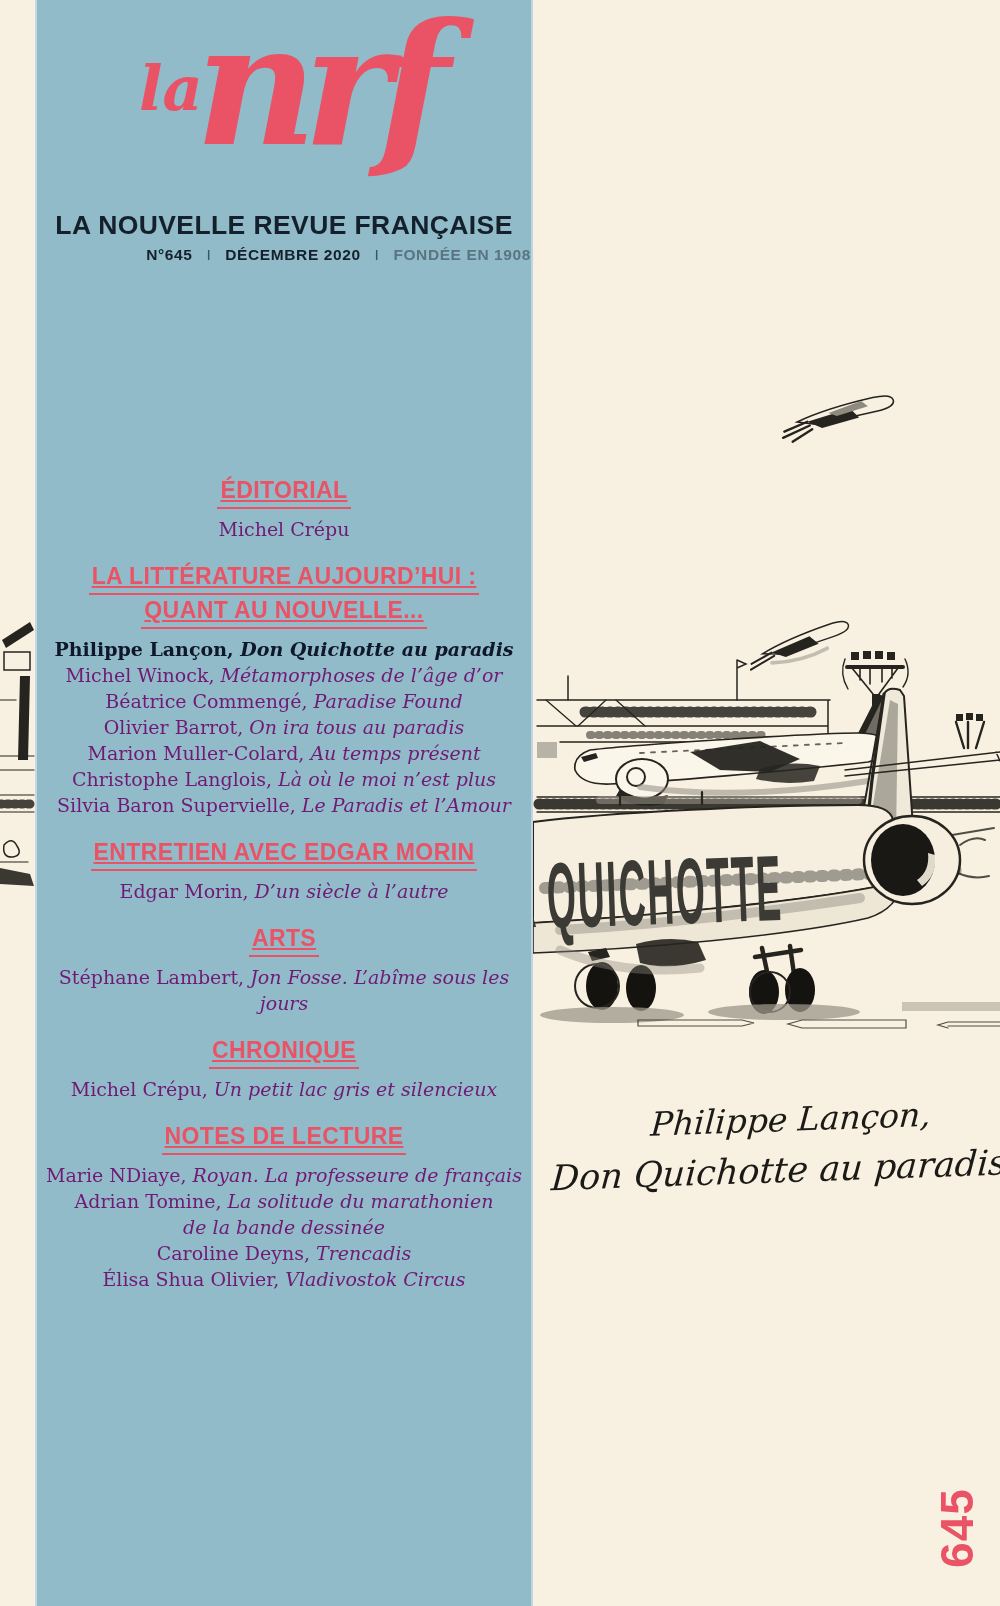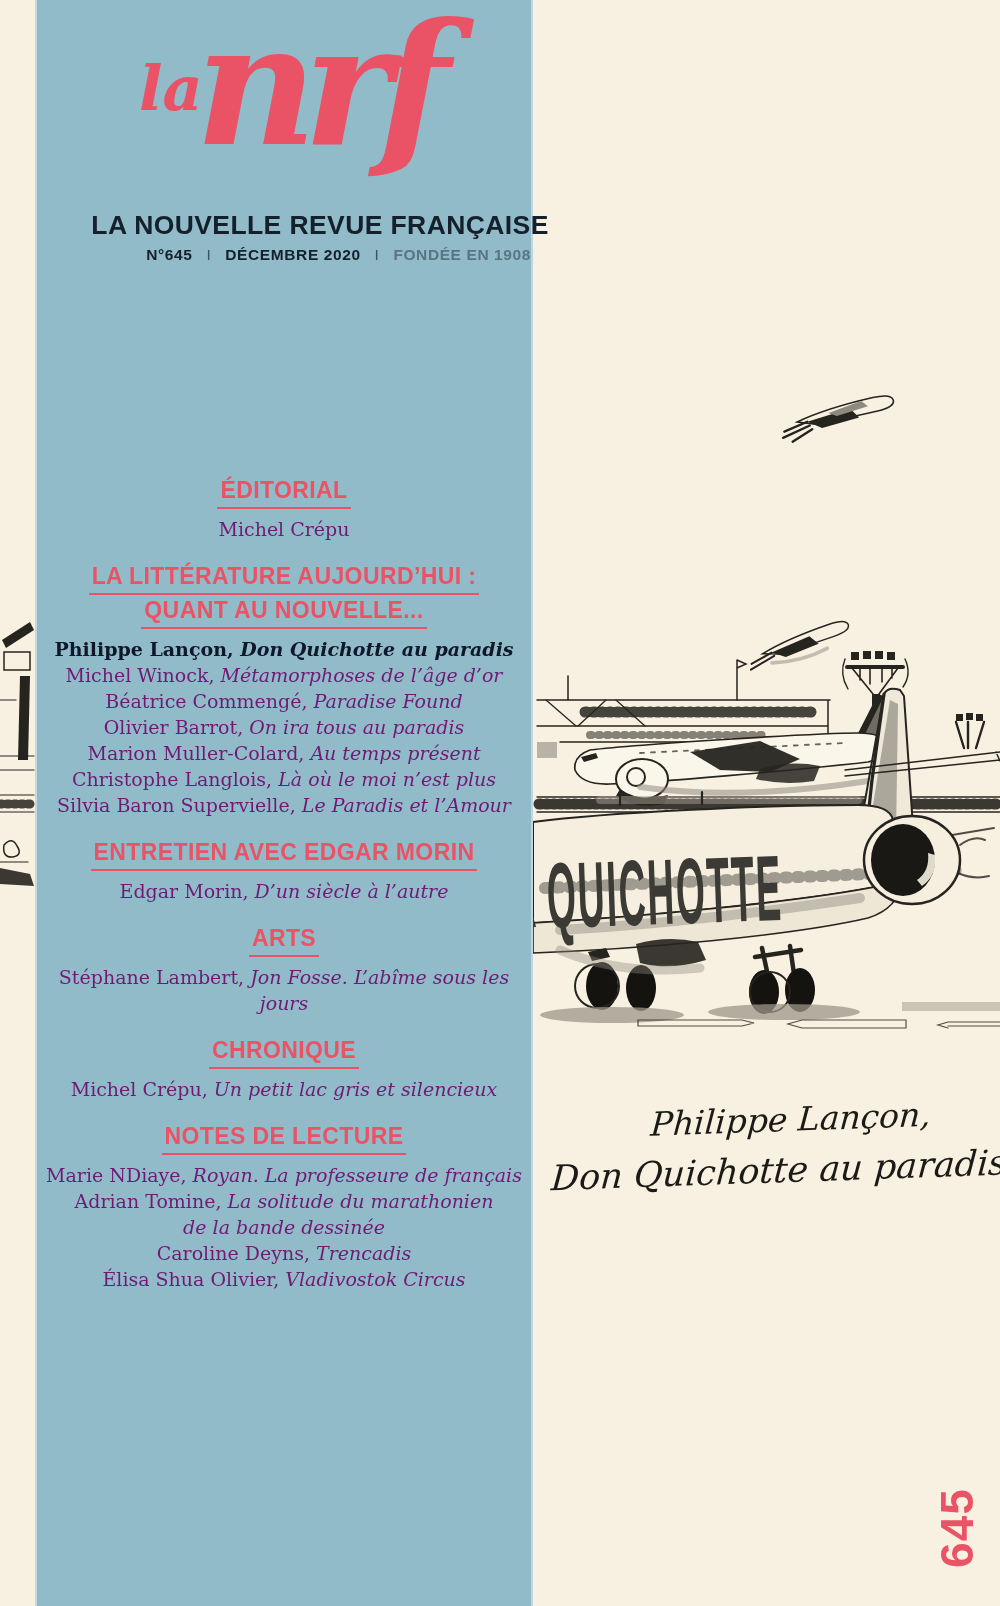--- a/index.html
+++ b/index.html
@@ -15,33 +15,33 @@
          background:#91bbc9;border-left:2px solid rgba(255,255,255,.45);
          border-right:2px solid rgba(255,255,255,.40);box-sizing:border-box;}
 
   
   .logo{position:absolute;top:24px;left:0;width:100%;height:190px;color:#ea5365;}
   .logo .la{position:absolute;left:102px;top:28px;font:italic 700 62px "DejaVu Serif",serif;}
   .logo .nrf{position:absolute;left:158px;top:-38px;font:italic 700 168px "DejaVu Serif",serif;
              letter-spacing:-14px;}
 
   .magtitle{position:absolute;top:210px;left:0;width:100%;text-align:center;
-            color:#14202b;font-weight:700;font-size:26.5px;letter-spacing:.4px;padding-left:36px;}
+            color:#14202b;font-weight:700;font-size:26.5px;letter-spacing:.4px;}
   .issueline{position:absolute;top:246px;left:0;width:100%;text-align:right;
              font-weight:700;font-size:15.5px;letter-spacing:.6px;color:#14202b;}
   .issueline .sep{margin:0 9px;font-weight:400;color:#3c5362;}
   .issueline .founded{color:#5a7482;}
 
   
   .toc{position:absolute;top:478px;left:0;width:100%;text-align:center;}
   .toc-section{margin-bottom:22px;}
   .toc-heading{margin:0 0 7px 0;font-size:23px;line-height:25px;font-weight:700;
                letter-spacing:.4px;color:#ea5365;}
   .toc-heading .hl{display:table;margin:0 auto 3px auto;padding:0 3px 4px 3px;
-                   border-bottom:2.5px solid #ea5365;}
+                   border-bottom:2.5px solid #ea5365;text-decoration:underline;}
   .toc-entry{font-family:"DejaVu Serif",serif;font-size:19px;line-height:26px;color:#701a75;}
   .toc-entry .title{font-style:italic;}
   .toc-entry.highlight{color:#0f172a;font-weight:700;}
 
   
   .caption{position:absolute;z-index:3;color:#1b1a16;
            font-family:"DejaVu Serif",serif;font-style:italic;
            transform:rotate(-2deg) skewX(-6deg);}
   .caption .l1{position:absolute;left:648px;top:0;font-size:33px;white-space:nowrap;}
   .caption .l2{position:absolute;left:552px;top:50px;font-size:35px;white-space:nowrap;}

